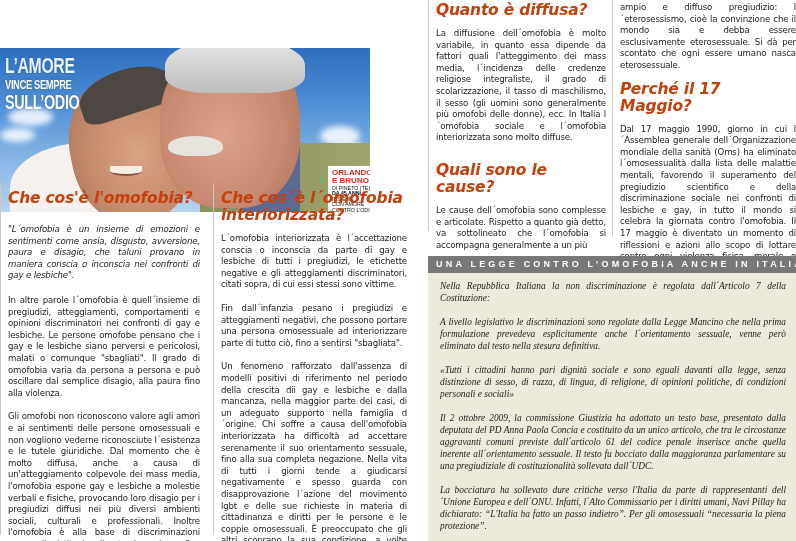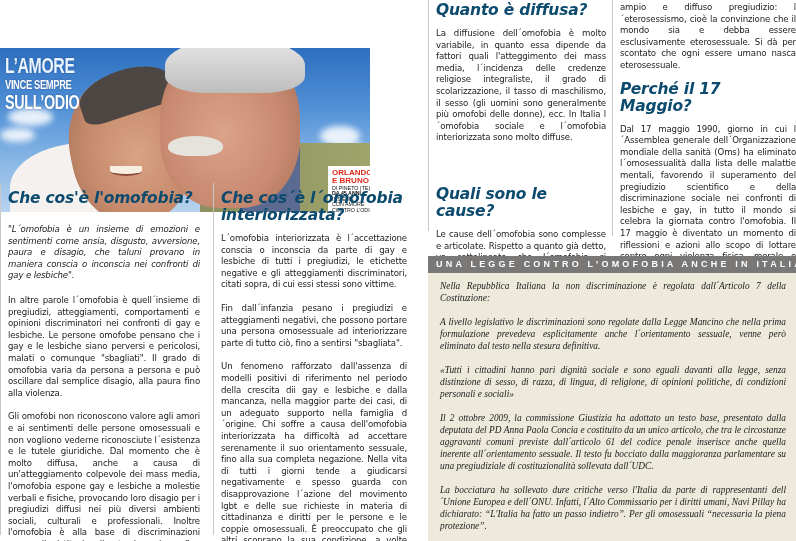--- a/index.html
+++ b/index.html
@@ -32,21 +32,21 @@
   .caption-box .name { color: #e02a1a; font-weight: bold; font-size: 8px; display: block; }
   .caption-box .sub { color: #111; font-size: 5.3px; display: block; text-transform: uppercase; }
 
   
   .col { position: absolute; border-left: 1.5px solid #c9c9c9; padding-left: 7px; }
   .col-1 { left: 0; top: 183px; width: 200px; height: 352px; }
   .col-2 { left: 213px; top: 183px; width: 194px; height: 352px; }
   .col-3 { left: 428px; top: 0px; width: 178px; height: 231px; }
   .col-4 { left: 612px; top: 0px; width: 184px; height: 236px; }
 
-  h2.sec { font-family: "DejaVu Sans", sans-serif; font-style: italic; font-weight: bold; color: #0c4a6e; font-size: 15.5px; line-height: 1.1; letter-spacing: -0.2px; }
+  h2.sec { font-family: "DejaVu Sans", sans-serif; font-style: italic; font-weight: bold; color: #c2410c; font-size: 15.5px; line-height: 1.1; letter-spacing: -0.2px; }
   .col-1 h2.sec { margin-top: 7px; }
   .col-2 h2.sec { margin-top: 7px; }
   .col-3 h2.sec { margin-top: 2px; }
   .col-3 h2.sec.second { margin-top: 16px; }
   .col-4 h2.sec { margin-top: 9px; }
 
   p.txt { font-size: 8.6px; line-height: 11.6px; text-align: justify; color: #1c1c1c; letter-spacing: -0.15px; }
   p.txt.it { font-style: italic; }
   .gap-s { margin-top: 13px; }
   .gap-0 { margin-top: 12px; }
@@ -103,21 +103,21 @@
 <div class="col col-2">
   <h2 class="sec">Che cos´è l´omofobia interiorizzata?</h2>
   <p class="txt" style="margin-top:9px;">L´omofobia interiorizzata è l´accettazione conscia o inconscia da parte di gay e lesbiche di tutti i pregiudizi, le etichette negative e gli atteggiamenti discriminatori, citati sopra, di cui essi stessi sono vittime.</p>
   <p class="txt gap-0">Fin dall´infanzia pesano i pregiudizi e atteggiamenti negativi, che possono portare una persona omosessuale ad interiorizzare parte di tutto ciò, fino a sentirsi "sbagliata".</p>
   <p class="txt gap-0">Un fenomeno rafforzato dall'assenza di modelli positivi di riferimento nel periodo della crescita dii gay e lesbiche e dalla mancanza, nella maggior parte dei casi, di un adeguato supporto nella famiglia d´origine. Chi soffre a causa dell'omofobia interiorizzata ha difficoltà ad accettare serenamente il suo orientamento sessuale, fino alla sua completa negazione. Nella vita di tutti i giorni tende a giudicarsi negativamente e spesso guarda con disapprovazione l´azione del movimento lgbt e delle sue richieste in materia di cittadinanza e diritti per le persone e le coppie omosessuali. È preoccupato che gli altri scoprano la sua condizione, a volte finge di essere eterosessuale e spesso non riesce a sviluppare una sana relazione di coppia.</p>
 </div>
 
 <div class="col col-3">
   <h2 class="sec">Quanto è diffusa?</h2>
   <p class="txt" style="margin-top:9px;">La diffusione dell´omofobia è molto variabile, in quanto essa dipende da fattori quali l'atteggimento dei mass media, l´incidenza delle credenze religiose integraliste, il grado di scolarizzazione, il tasso di maschilismo, il sesso (gli uomini sono generalmente più omofobi delle donne), ecc. In Italia l´omofobia sociale e l´omofobia interiorizzata sono molto diffuse.</p>
-  <h2 class="sec second" style="margin-top:42px;">Quali sono le cause?</h2>
+  <h2 class="sec second" style="margin-top:18px;">Quali sono le cause?</h2>
   <p class="txt" style="margin-top:9px;">Le cause dell´omofobia sono complesse e articolate. Rispetto a quanto già detto, va sottolineato che l´omofobia si accompagna generalmente a un più</p>
 </div>
 
 <div class="col col-4">
   <p class="txt" style="margin-top:2px;">ampio e diffuso pregiudizio: l´eterosessismo, cioè la convinzione che il mondo sia e debba essere esclusivamente eterosessuale. Si dà per scontato che ogni essere umano nasca eterosessuale.</p>
   <h2 class="sec">Perché il 17 Maggio?</h2>
   <p class="txt" style="margin-top:9px;">Dal 17 maggio 1990, giorno in cui l´Assemblea generale dell´Organizzazione mondiale della sanità (Oms) ha eliminato l´omosessualità dalla lista delle malattie mentali, favorendo il superamento del pregiudizio scientifico e della discriminazione sociale nei confronti di lesbiche e gay, in tutto il mondo si celebra la giornata contro l'omofobia. Il 17 maggio è diventato un momento di riflessioni e azioni allo scopo di lottare contro ogni violenza fisica, morale o simbolica legata all´orientamento sessuale.</p>
 </div>
 
 <div class="law">

